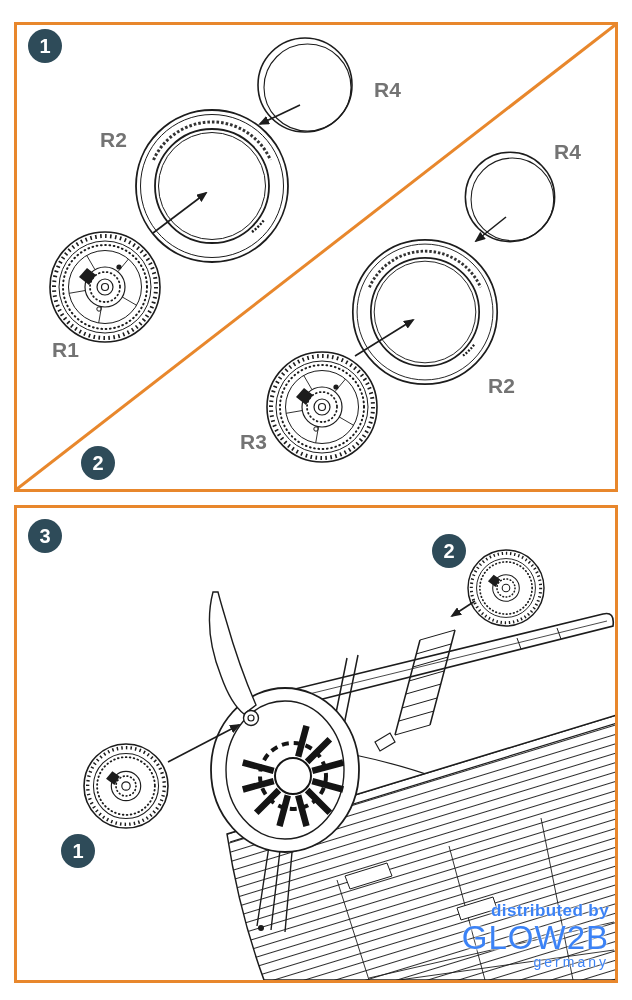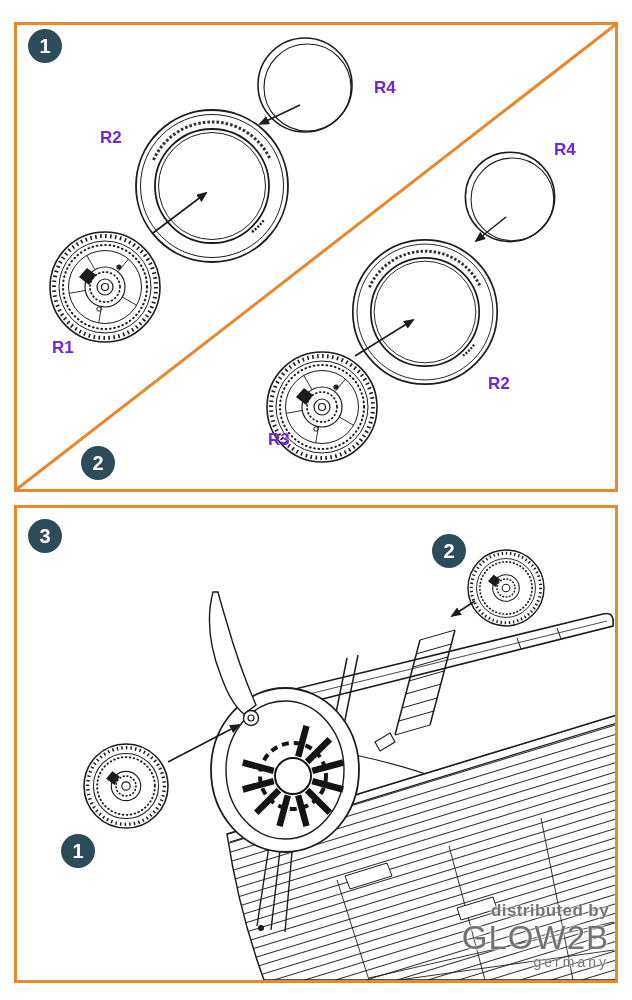--- a/index.html
+++ b/index.html
@@ -16,25 +16,25 @@
   }
   .panel-top  { left:14px; top:22px;  width:604px; height:470px; }
   .panel-bottom{ left:14px; top:505px; width:604px; height:478px; }
   .art { position:absolute; left:0; top:0; display:block; }
   .badge {
     position:absolute; width:34px; height:34px; border-radius:50%;
     background:#2e4b59; color:#fff; font-weight:bold; font-size:20px;
     display:flex; align-items:center; justify-content:center; line-height:1;
   }
   .rlabel {
-    position:absolute; font-weight:bold; font-size:17px; color:#6d28d9;
+    position:absolute; font-weight:bold; font-size:21px; color:#737373;
   }
   .watermark {
     position:absolute; right:6px; bottom:10px; text-align:right;
-    color:#737373;
+    color:#3b82f6;
     text-shadow:0 0 4px #fff, 0 0 2px #fff;
   }
   .wm-top   { font-size:17px; font-weight:bold; letter-spacing:0.4px; }
   .wm-brand { font-size:33px; font-weight:normal; letter-spacing:1px; line-height:1.02; }
   .wm-country { font-size:14px; letter-spacing:3px; margin-top:-1px; }
 </style>
 </head>
 <body>
 
 <div class="page">
@@ -99,21 +99,21 @@
     <div class="badge" style="left:64px; top:421px;">
       <span>2</span>
     </div>
 
     <div class="rlabel" style="left:83px;  top:103px;">R2</div>
     <div class="rlabel" style="left:357px; top:53px;">R4</div>
     <div class="rlabel" style="left:35px;  top:313px;">R1</div>
 
     <div class="rlabel" style="left:537px; top:115px;">R4</div>
     <div class="rlabel" style="left:471px; top:349px;">R2</div>
-    <div class="rlabel" style="left:223px; top:405px;margin-left:28px;">R3</div>
+    <div class="rlabel" style="left:223px; top:405px;">R3</div>
   </div>
 
   <div class="panel panel-bottom">
 
     <svg class="art" width="598" height="472" viewBox="0 0 598 472">
       <defs>
         <marker id="ah2" markerWidth="11" markerHeight="9" refX="9" refY="4.5" orient="auto" markerUnits="userSpaceOnUse">
           <path d="M0,0 L11,4.5 L0,9 Z" fill="#1c1c1c"></path>
         </marker>
         <pattern id="ribs" width="9" height="9" patternUnits="userSpaceOnUse" patternTransform="rotate(-17)">

